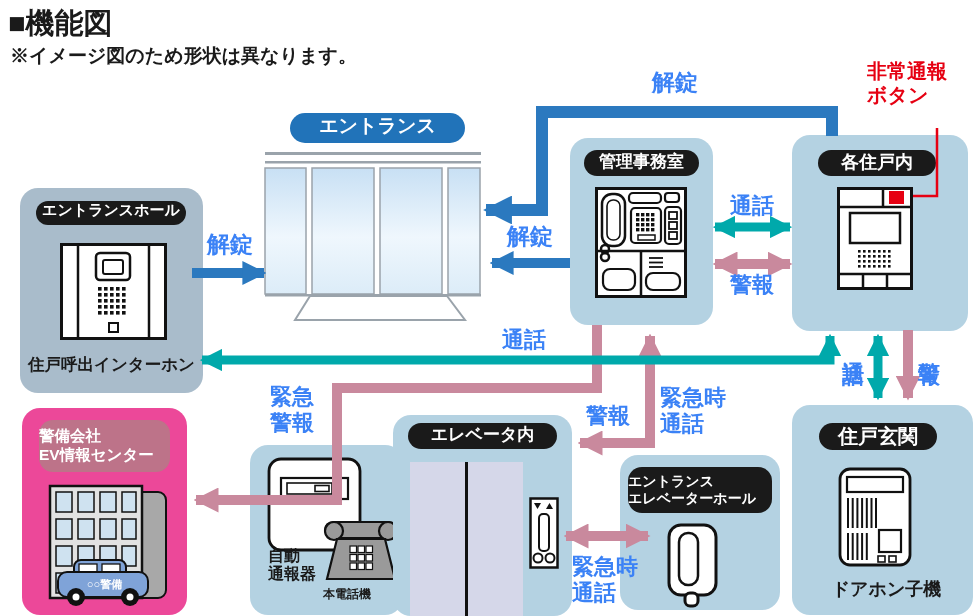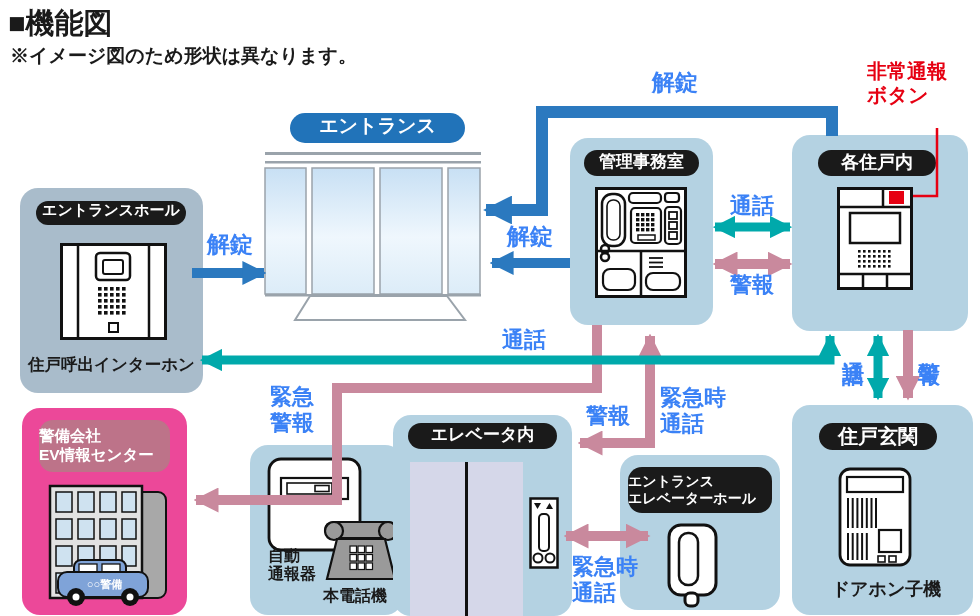--- a/index.html
+++ b/index.html
@@ -248,21 +248,21 @@
           <rect x="45" y="35.5" width="6.5" height="6.5"></rect>
         <rect x="29" y="44" width="6.5" height="6.5"></rect>
           <rect x="37" y="44" width="6.5" height="6.5"></rect>
           <rect x="45" y="44" width="6.5" height="6.5"></rect>
       </g>
     </svg>
     <div class="cap" style="left:18px;top:102px;font-size:16px;line-height:1.15;">
       <span style="display:block">自動</span>
       <span style="display:block">通報器</span>
     </div>
-    <div class="cap" style="left:73px;top:141px;font-size:16px;">本電話機</div>
+    <div class="cap" style="left:73px;top:141px;font-size:12px;">本電話機</div>
   </div>
 
   <div class="box bg-blue" style="left:393px;top:415px;width:179px;height:201px;">
     <div class="pill" style="left:15px;top:8px;width:149px;height:26px;font-size:17px;">
       <span>エレベータ内</span>
     </div>
     <svg class="devsvg" style="left:17px;top:47px;" width="113" height="154" viewBox="0 0 113 154">
       <rect x="0" y="0" width="113" height="154" fill="#d5d7e9"></rect>
       <line x1="56.5" y1="0" x2="56.5" y2="154" stroke="#111" stroke-width="3"></line>
     </svg>

